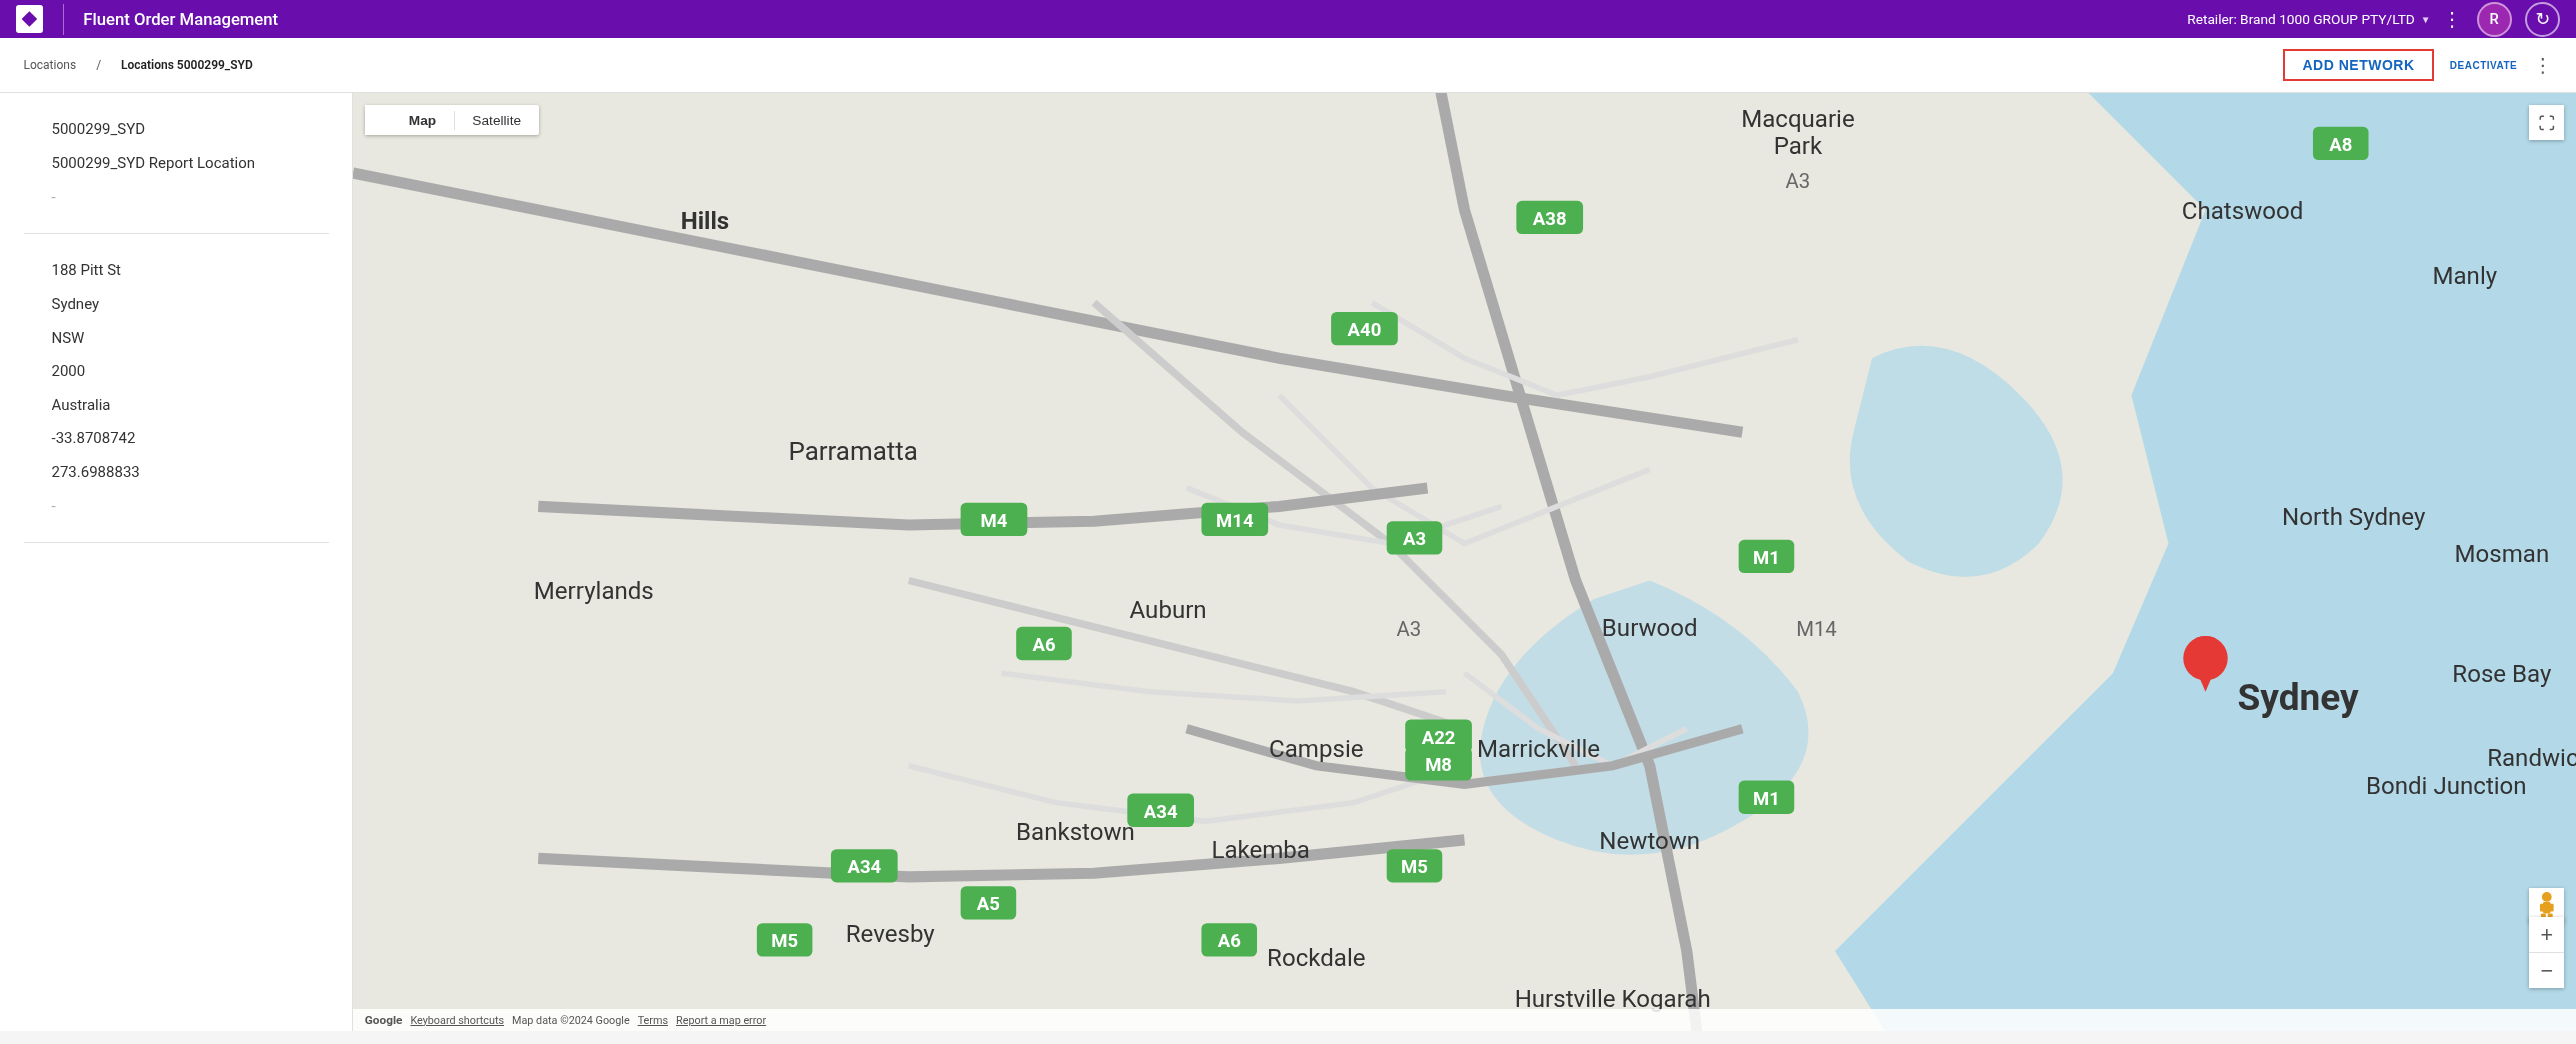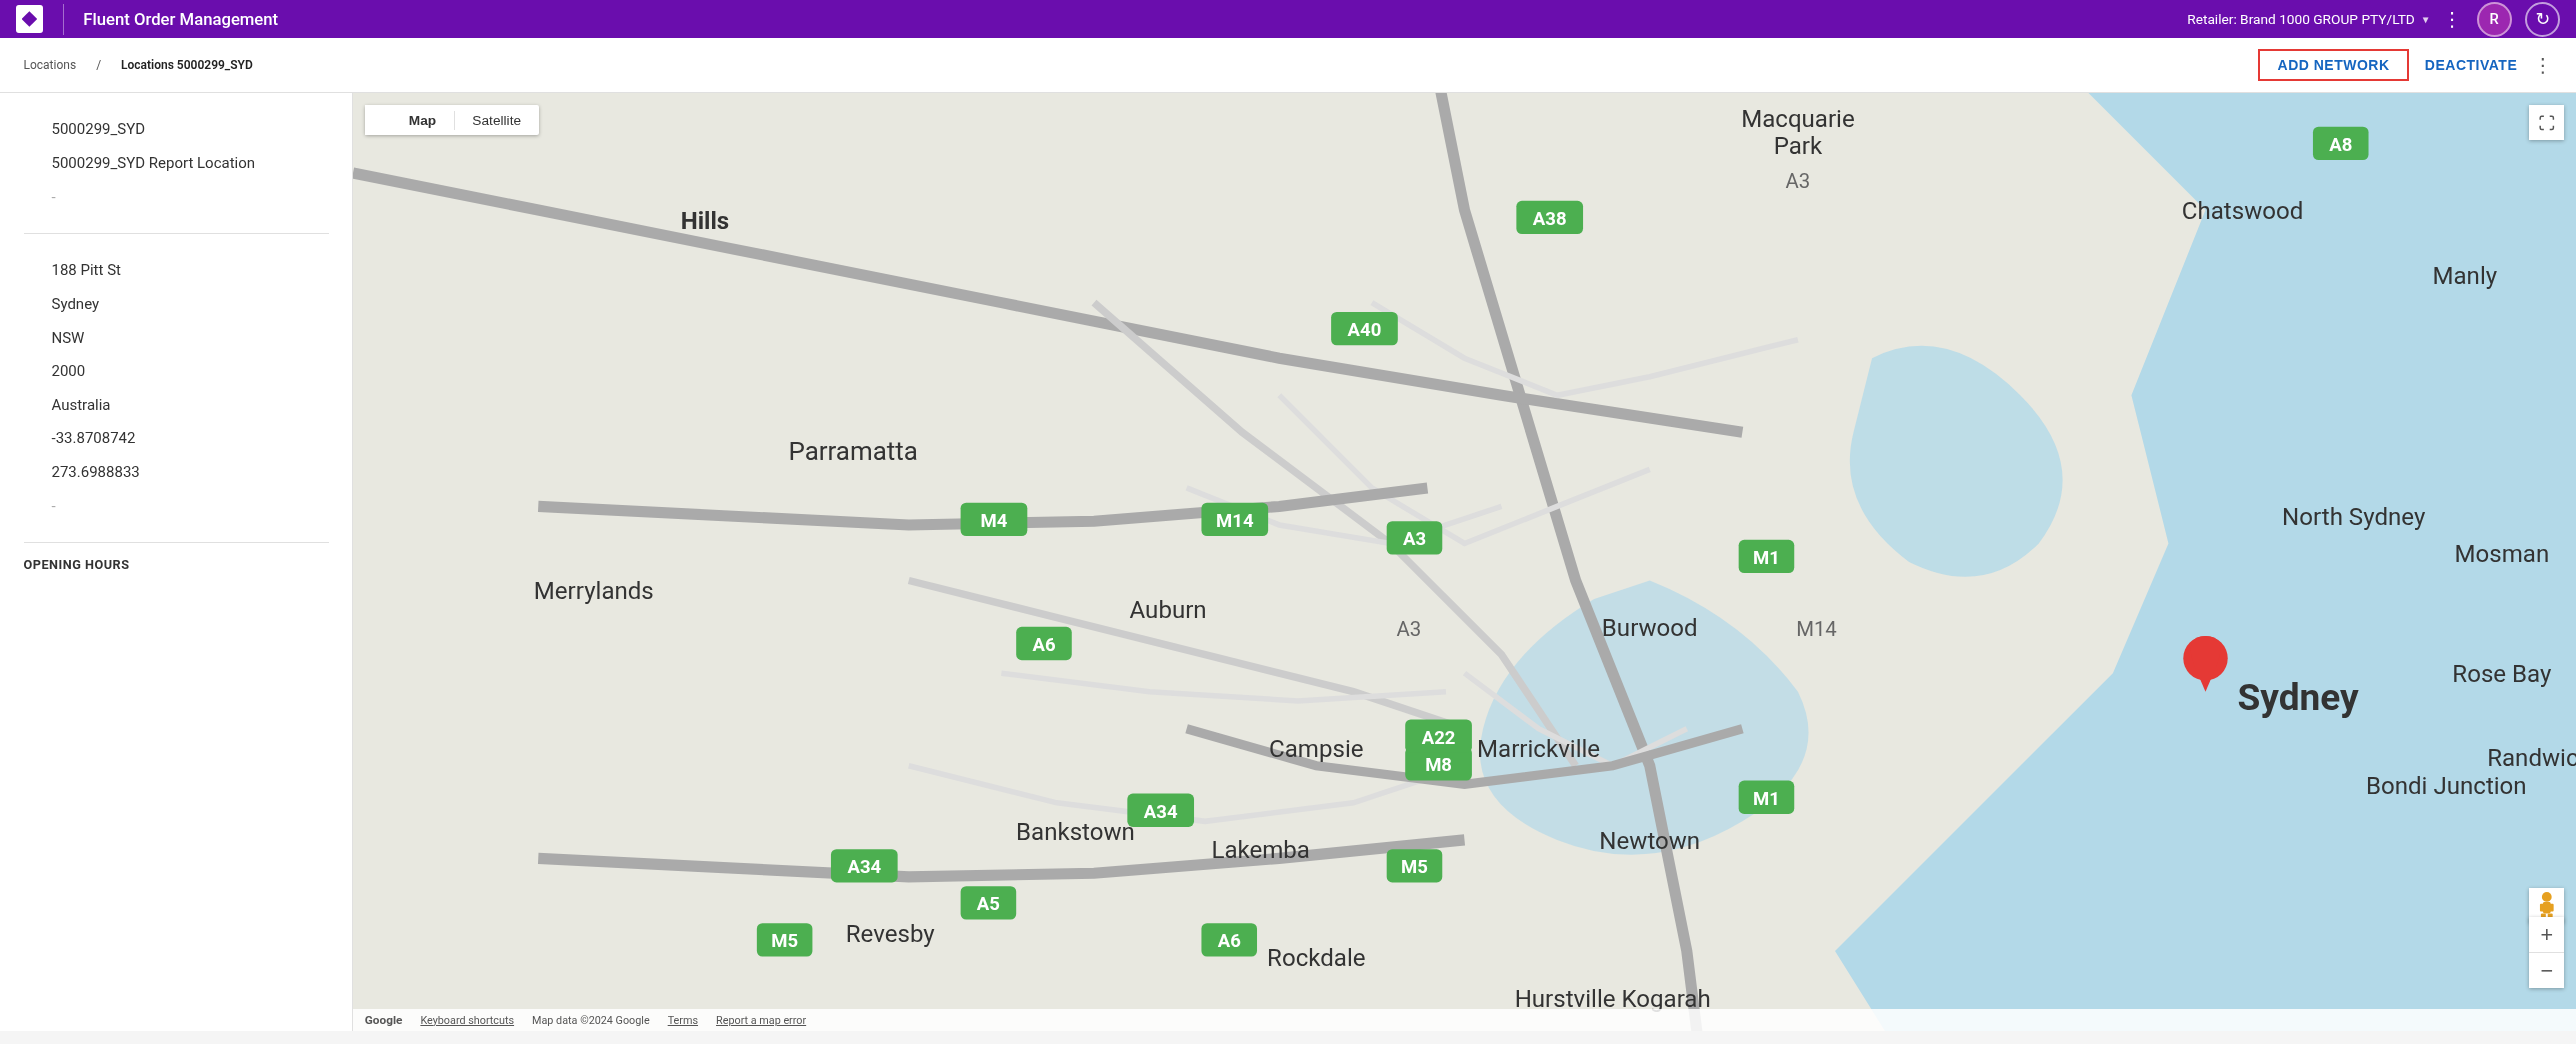--- a/index.html
+++ b/index.html
@@ -103,21 +103,21 @@
       font-size: 14px;
       font-weight: 700;
       letter-spacing: 0.5px;
       cursor: pointer;
       text-transform: uppercase;
     }
     .btn-deactivate {
       color: #1565c0;
       background: none;
       border: none;
-      font-size: 14px;
+      font-size: 10px;
       font-weight: 700;
       letter-spacing: 0.5px;
       cursor: pointer;
       text-transform: uppercase;
     }
     .sub-header-more {
       color: #555; font-size: 19.6px; cursor: pointer;
     }
 
     
@@ -248,21 +248,21 @@
     
     .map-bottom {
       position: absolute;
       bottom: 0; left: 0; right: 0;
       background: rgba(255,255,255,0.85);
       padding: 3.9px 11.8px;
       font-size: 10.8px;
       color: #555;
       display: flex;
       align-items: center;
-      gap: 18px;
+      gap: 8px;
       z-index: 10;
     }
     .map-google-logo {
       color: #555; font-weight: 700; font-size: 11.8px;
     }
 
     
     .map-svg-container {
       position: absolute;
       top: 0; left: 0; right: 0; bottom: 0;
@@ -336,21 +336,20 @@
         <div class="info-value">-33.8708742</div>
       </div>
       <div class="info-row">
         <div class="info-value">273.6988833</div>
       </div>
       <div class="info-row">
         <div class="info-value empty">-</div>
       </div>
     </div>
     <div class="info-section-divider"></div>
-    <div style="padding: 13.7px 23.5px; font-size: 12.7px; font-weight: 700; letter-spacing: 0.5px; text-transform: uppercase; color: #333;">OPENING HOURS</div>
   </div>
 
   <div class="right-panel">
 
     <div class="map-svg-container">
       <svg width="100%" height="100%" viewBox="0 0 1200 580" xmlns="http://www.w3.org/2000/svg" preserveAspectRatio="xMidYMid slice">
 
         <rect width="1200" height="580" fill="#b3d9e8"></rect>
 
         <rect width="1200" height="580" fill="#e8e8e0" x="0" y="0"></rect>

